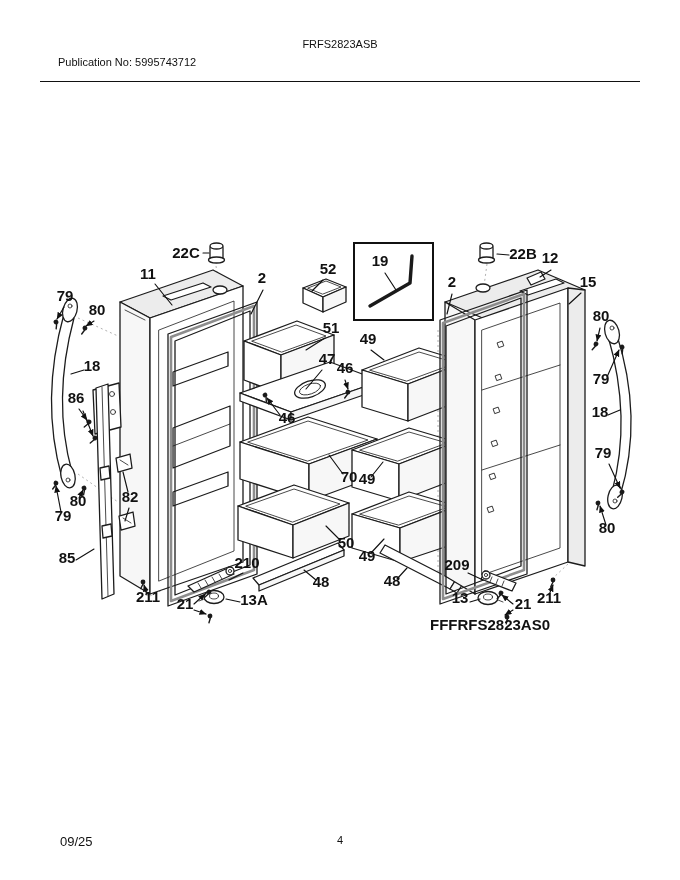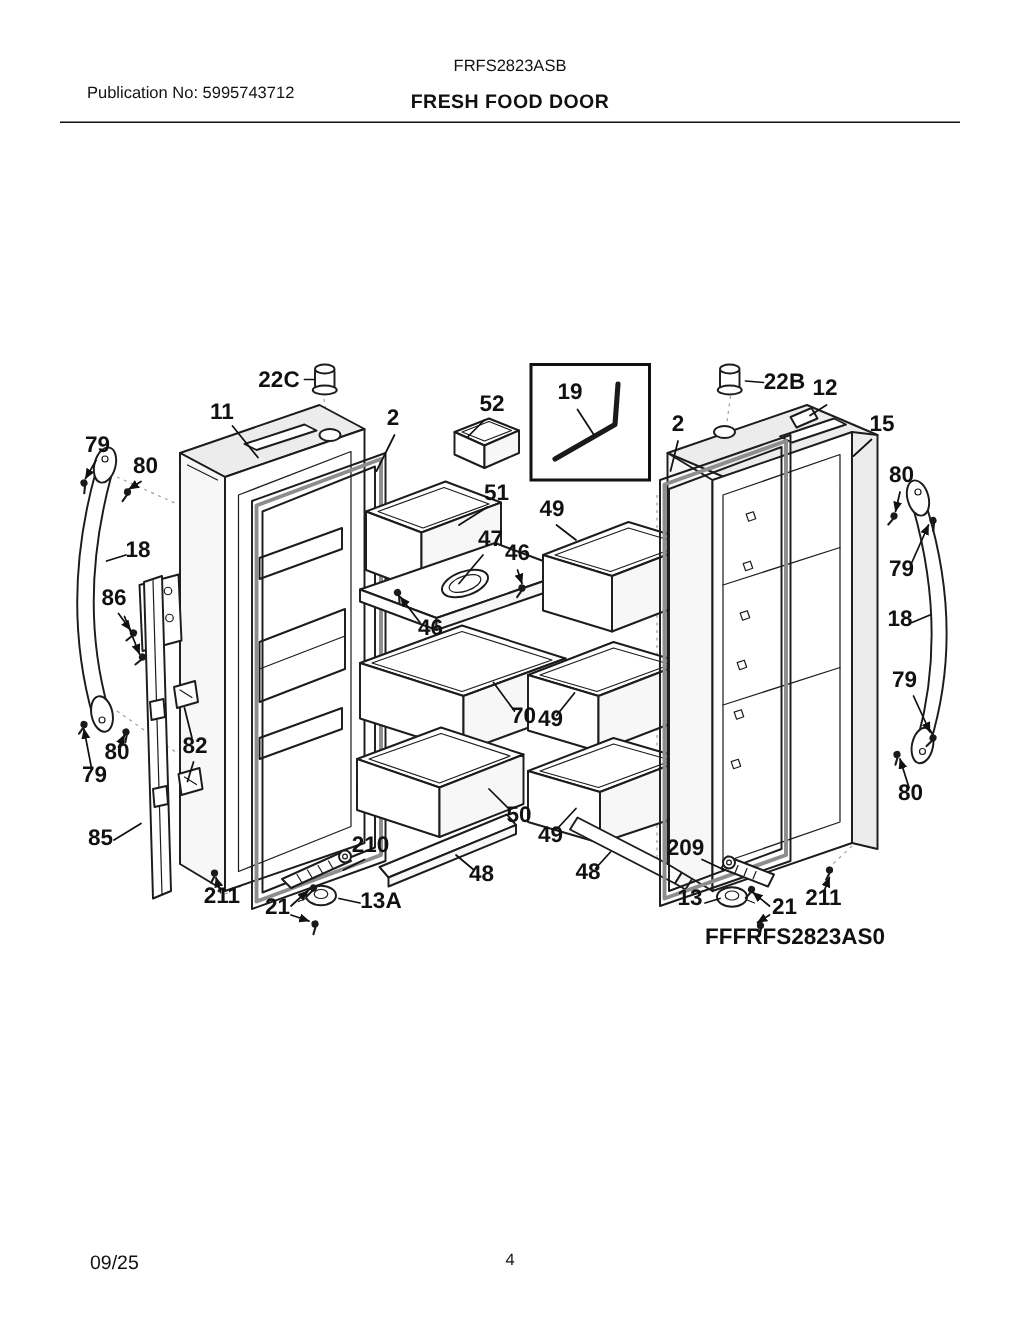--- a/index.html
+++ b/index.html
@@ -5,42 +5,41 @@
   html,body{margin:0;padding:0;background:#e8e8e8;}
   .sheet{
     position:relative;width:680px;height:880px;background:#ffffff;
     font-family:"Liberation Sans",sans-serif;color:#111;overflow:hidden;
     margin:0 auto;
   }
   .pub{position:absolute;left:58px;top:28px;font-size:11px;margin-top:28px;}
   .model{position:absolute;left:0;top:38px;width:680px;text-align:center;font-size:11px;}
   .title{position:absolute;left:0;top:60px;width:680px;text-align:center;font-size:13px;font-weight:bold;letter-spacing:.3px;}
   .rule{position:absolute;left:40px;top:81px;width:600px;border-top:1.6px solid #111;height:0;}
-  .diagram-id{position:absolute;left:430px;top:616px;width:200px;text-align:center;font-size:15px;font-weight:bold;}
+  .diagram-id{position:absolute;left:430px;top:616px;width:200px;text-align:left;font-size:15px;font-weight:bold;}
   .footer-date{position:absolute;left:60px;top:834px;font-size:13px;}
   .footer-page{position:absolute;left:0;top:834px;width:680px;text-align:center;font-size:11px;}
   svg.art{position:absolute;left:0;top:0;}
   .ln{fill:none;stroke:#1c1c1c;stroke-width:1.3;stroke-linejoin:round;stroke-linecap:round;}
   .thin{stroke-width:.8;}
   .fw{fill:#ffffff;stroke:#1c1c1c;stroke-width:1.3;stroke-linejoin:round;}
   .fg{fill:#ececec;stroke:#1c1c1c;stroke-width:1.3;stroke-linejoin:round;}
   .fl{fill:#f7f7f7;stroke:#1c1c1c;stroke-width:1.3;stroke-linejoin:round;}
   .rub{fill:none;stroke:#8d8d8d;stroke-width:2.6;stroke-linejoin:round;}
   .leader{fill:none;stroke:#111;stroke-width:1.15;stroke-linecap:round;}
   .dash{fill:none;stroke:#9d9d9d;stroke-width:.8;stroke-dasharray:2 3;}
   .callout{font:bold 15px "Liberation Sans",sans-serif;fill:#111;text-anchor:middle;}
 </style>
 </head>
 <body>
 
 <div class="sheet">
 
   <div class="pub">Publication No: 5995743712</div>
   <div class="model">FRFS2823ASB</div>
-  <div class="title">FRESH FOOD DOOR</div>
   <div class="rule"></div>
 
   <svg class="art" id="diagram-svg" width="680" height="880" viewBox="0 0 680 880">
     <defs>
       <marker id="arr" markerWidth="9" markerHeight="8" refX="6.5" refY="3" orient="auto" markerUnits="userSpaceOnUse">
         <path d="M0,0 L7,3 L0,6 Z" fill="#111"></path>
       </marker>
       <g id="screw">
         <circle cx="0" cy="0" r="2.4" fill="#1a1a1a"></circle>
         <line x1="0" y1="2" x2="-2.2" y2="6.5" stroke="#1a1a1a" stroke-width="1.4" stroke-linecap="round"></line>

